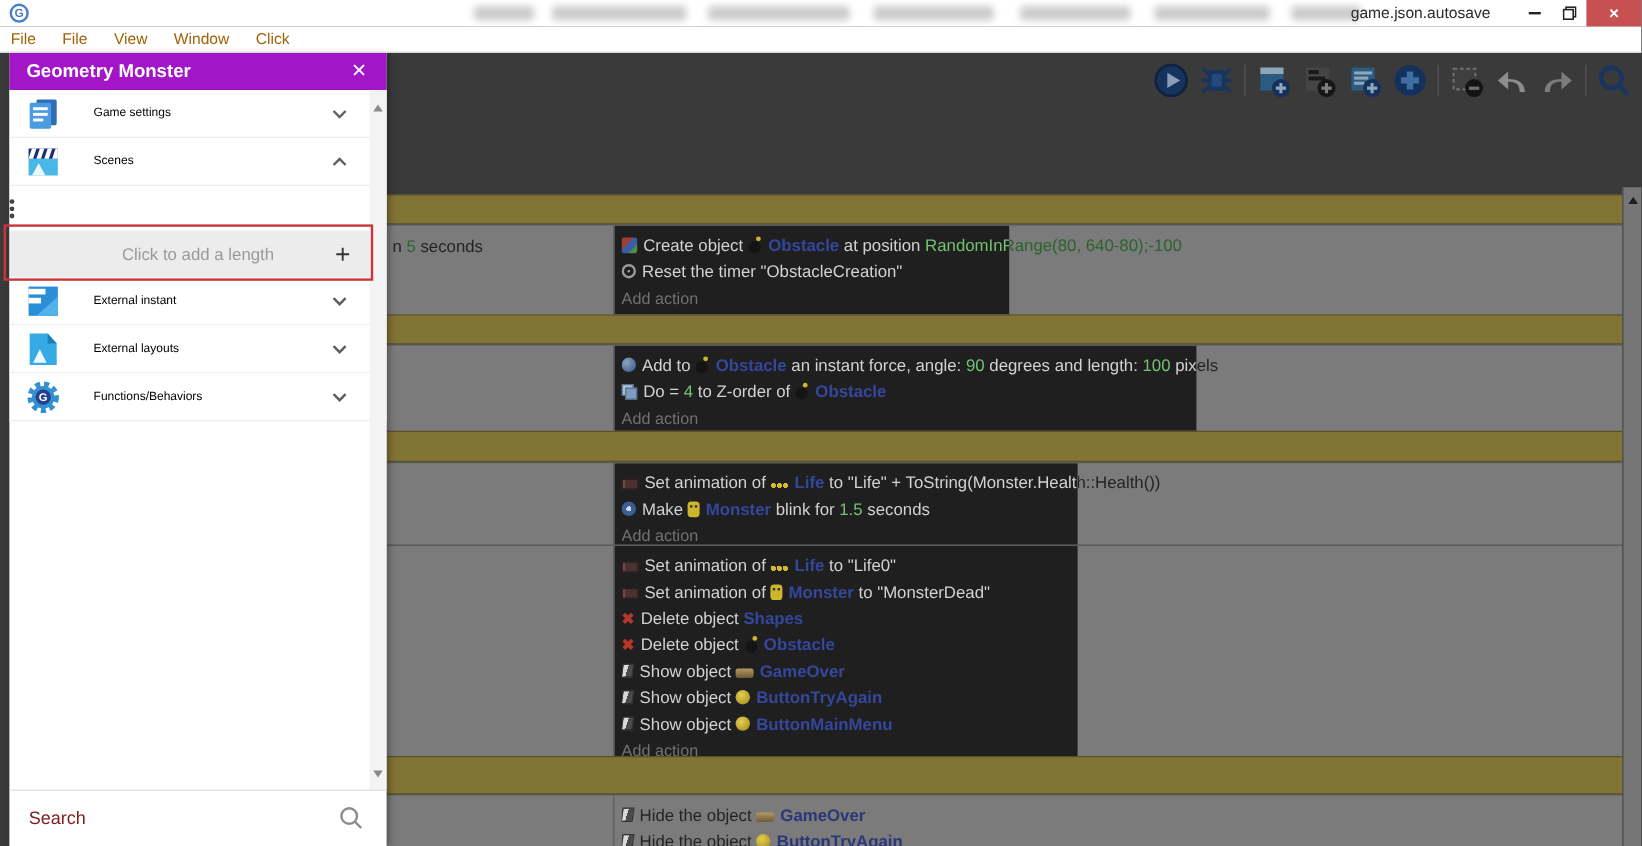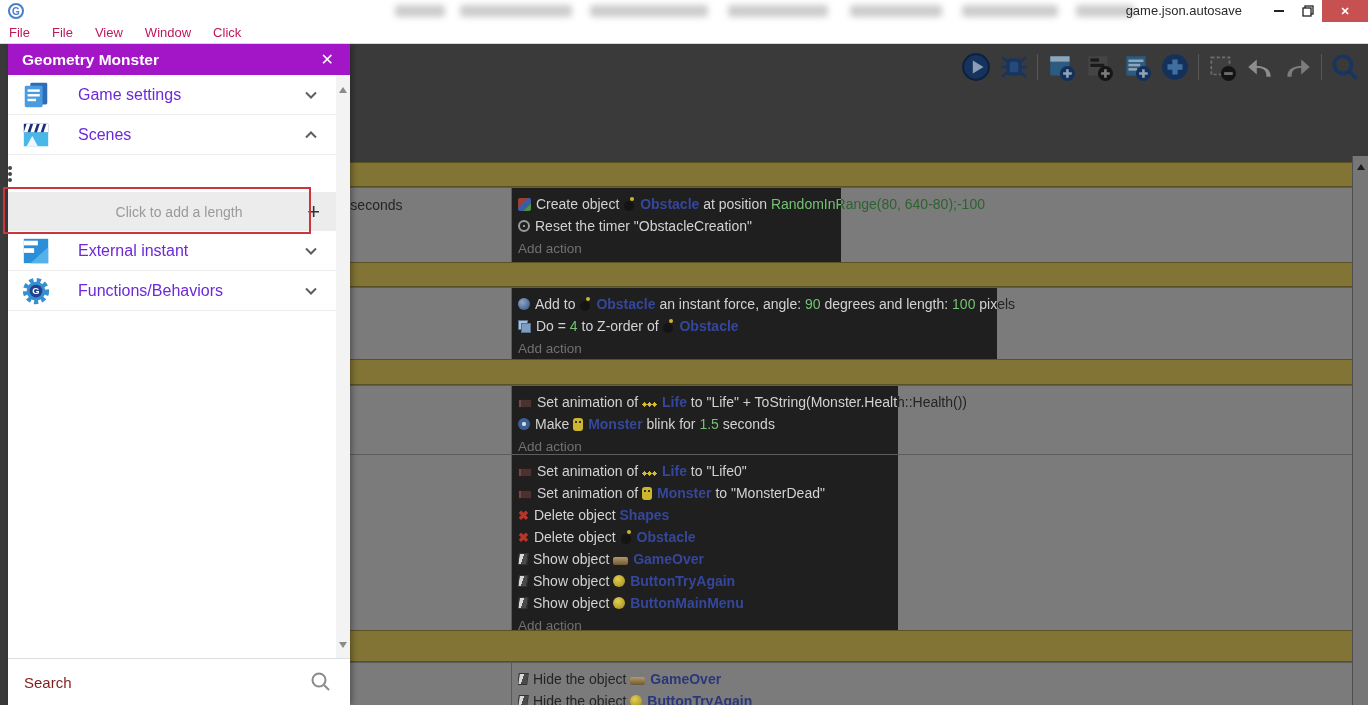--- a/index.html
+++ b/index.html
@@ -15,21 +15,21 @@
   .title-text{position:absolute;top:3px;right:126px;font-size:13px;color:#2a2a2a;}
   .win-btn{position:absolute;top:0;height:22px;border:none;background:transparent;display:flex;align-items:center;justify-content:center;padding:0;}
   .btn-min{left:1264px;width:30px;}
   .btn-min .bar{width:10px;height:2px;background:#222;}
   .btn-restore{left:1294px;width:28px;}
   .btn-close{left:1322px;width:46px;background:#c75050;color:#fff;font-size:11px;font-weight:bold;}
 
   
   .menubar{position:absolute;left:0;top:22px;width:1368px;height:22px;background:#ffffff;z-index:39;
            display:flex;align-items:center;border-bottom:1px solid #d8d8d8;box-sizing:border-box;}
-  .menu-item{font-size:13px;color:#be185d;padding:0 12px 0 10px;}
+  .menu-item{font-size:13px;color:#a16207;padding:0 12px 0 10px;}
   .menu-item:first-child{padding-left:9px;}
 
   
   .main{position:absolute;left:0;top:44px;width:1368px;height:661px;background:#3a3a3a;z-index:1;}
   .toolbar{position:absolute;right:8px;top:6px;height:34px;display:flex;align-items:center;gap:8px;}
   .tb-btn{width:30px;height:30px;background:none;border:none;padding:0;display:flex;align-items:center;justify-content:center;}
   .tb-sep{width:1px;height:26px;background:#575757;}
 
   
   .sheet{position:absolute;left:322px;top:44px;width:1030px;height:617px;background:#3a3a3a;overflow:hidden;}
@@ -74,29 +74,29 @@
   .delete-icon{width:auto;height:auto;color:#b5372c;font-weight:bold;font-size:13px;line-height:13px;}
   .show-icon,.hide-icon{width:10px;height:12px;background:linear-gradient(100deg,#d8d8d8 45%,#4a4a4a 45%);transform:skewX(-8deg);border:1px solid #333;}
   .gameover-icon{width:15px;height:8px;margin-top:3px;background:linear-gradient(#b59a66,#6e5836);border-radius:2px;}
   .button-icon{width:12px;height:12px;border-radius:50%;background:radial-gradient(circle at 40% 35%,#e3cf52,#a08619);}
 
   
   .main-scrollbar{position:absolute;left:1352px;top:112px;width:16px;height:593px;background:#767676;border-left:1px solid #4f4f4f;box-sizing:border-box;}
   .tri-up{width:0;height:0;border-left:4px solid transparent;border-right:4px solid transparent;border-bottom:6px solid #1e1e1e;margin:8px auto 0;}
 
   
-  .drawer{position:absolute;left:8px;top:44px;width:314px;height:661px;z-index:20;background:#ffffff;box-shadow:2px 0 6px rgba(0,0,0,.35);padding-left:28px;}
+  .drawer{position:absolute;left:8px;top:44px;width:314px;height:661px;z-index:20;background:#ffffff;box-shadow:2px 0 6px rgba(0,0,0,.35);}
   .drawer-header{position:absolute;left:0;top:0;width:100%;height:31px;background:#a216c8;display:flex;align-items:center;}
   .drawer-title{color:#fff;font-size:15.5px;font-weight:bold;margin-left:14px;flex:1;}
   .drawer-close{color:#fff;font-size:16px;margin-right:16px;background:none;border:none;padding:0;line-height:1;}
   .drawer-list{position:absolute;left:0;top:31px;width:100%;height:583px;background:#fff;}
   .d-row{display:flex;align-items:center;border-bottom:1px solid #ececec;box-sizing:border-box;background:#fff;}
   .d-section{height:40px;}
   .d-icon{width:30px;height:30px;margin-left:13px;flex:none;}
-  .d-label{font-size:16px;color:#6d28d9;margin-left:27px;flex:1;}
+  .d-label{font-size:10px;color:#000000;margin-left:27px;flex:1;}
   .d-chevron{margin-right:30px;flex:none;display:flex;}
   .d-scene{height:38px;}
   .d-scene .d-label{margin-left:12px;}
   .kebab{width:4px;height:4px;border-radius:50%;background:#444;box-shadow:0 6px 0 #444,0 12px 0 #444;margin-right:36px;margin-top:-12px;}
   .d-add{height:38px;background:#ececec;justify-content:center;position:relative;}
   .d-add .d-label{flex:none;margin:0;color:#9a9a9a;font-size:14px;}
   .d-plus{position:absolute;right:30px;top:6px;font-size:22px;font-weight:300;color:#333;}
   .drawer-sb{position:absolute;right:0;top:31px;width:14px;height:583px;background:#f3f3f3;}
   .sb-up{width:0;height:0;border-left:4px solid transparent;border-right:4px solid transparent;border-bottom:6px solid #8a8a8a;margin:12px auto 0;}
   .sb-down{width:0;height:0;border-left:4px solid transparent;border-right:4px solid transparent;border-top:6px solid #8a8a8a;position:absolute;bottom:10px;left:3px;}
@@ -373,20 +373,33 @@
           </svg></span>
         <span class="d-label">External instant</span>
         <span class="d-chevron">
           <svg width="18" height="18" viewBox="0 0 18 18">
             <path d="M4 6.5l5 5 5-5" fill="none" stroke="#5e5e5e" stroke-width="2"></path>
           </svg>
         </span>
       </div>
       <div class="d-row d-section">
         <span class="d-icon"><svg width="30" height="30" viewBox="0 0 32 32">
+            <path d="M4 2h16l8 9v19H4z" fill="#35aae4"></path>
+            <path d="M20 2l8 9h-8z" fill="#1f7fb5"></path>
+            <polygon points="7,28 13,16 19,28" fill="#eef7fc"></polygon>
+          </svg></span>
+        <span class="d-label">External layouts</span>
+        <span class="d-chevron">
+          <svg width="18" height="18" viewBox="0 0 18 18">
+            <path d="M4 6.5l5 5 5-5" fill="none" stroke="#5e5e5e" stroke-width="2"></path>
+          </svg>
+        </span>
+      </div>
+      <div class="d-row d-section">
+        <span class="d-icon"><svg width="30" height="30" viewBox="0 0 32 32">
             <circle cx="16" cy="16" r="11.5" fill="none" stroke="#3590d0" stroke-width="5" stroke-dasharray="4.4 3.4"></circle>
             <circle cx="16" cy="16" r="10" fill="#3590d0"></circle>
             <circle cx="16" cy="16" r="6.8" fill="#24418f"></circle>
             <text x="16" y="19.5" font-size="10" font-family="Liberation Sans,sans-serif" font-weight="bold" fill="#fff" text-anchor="middle">G</text>
           </svg></span>
         <span class="d-label">Functions/Behaviors</span>
         <span class="d-chevron">
           <svg width="18" height="18" viewBox="0 0 18 18">
             <path d="M4 6.5l5 5 5-5" fill="none" stroke="#5e5e5e" stroke-width="2"></path>
           </svg>

